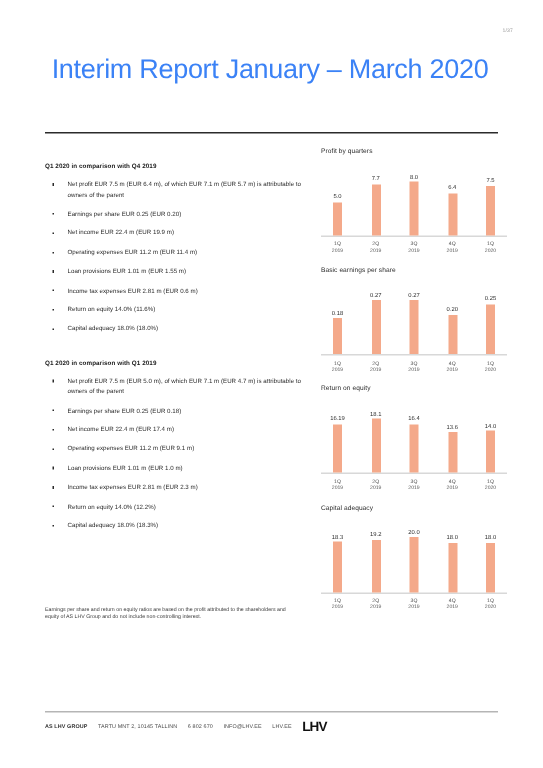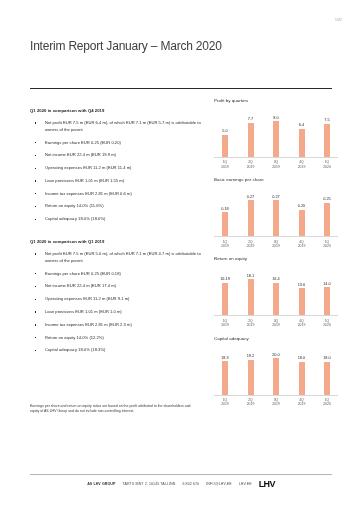--- a/index.html
+++ b/index.html
@@ -26,26 +26,27 @@
     color: #999999;
     letter-spacing: 0.1px;
   }
   .title-block {
     position: absolute;
     top: 38px;
     left: 30px;
     width: 300px;
   }
   .title-line {
-    font-size: 12px;
-    color: #404040;
+    font-size: 18px;
+    color: #3b82f6;
     line-height: 17px;
     font-weight: 400;
     letter-spacing: -0.2px;
     white-space: nowrap;
+    text-align: center;
   }
   .title-rule {
     position: absolute;
     top: 88px;
     left: 30px;
     width: 302px;
     height: 1px;
     background: #2b2b2b;
   }
 
@@ -172,21 +173,21 @@
     height: 0.6px;
     background: #b5b5b5;
   }
   .footer {
     position: absolute;
     bottom: 23px;
     left: 30px;
     width: 302px;
     display: flex;
     align-items: center;
-    justify-content: center;
+    justify-content: flex-start;
   }
   .footer-left {
     display: flex;
     align-items: baseline;
     font-size: 3.6px;
     color: #333333;
     letter-spacing: 0.08px;
   }
   .footer-company {
     font-weight: bold;

